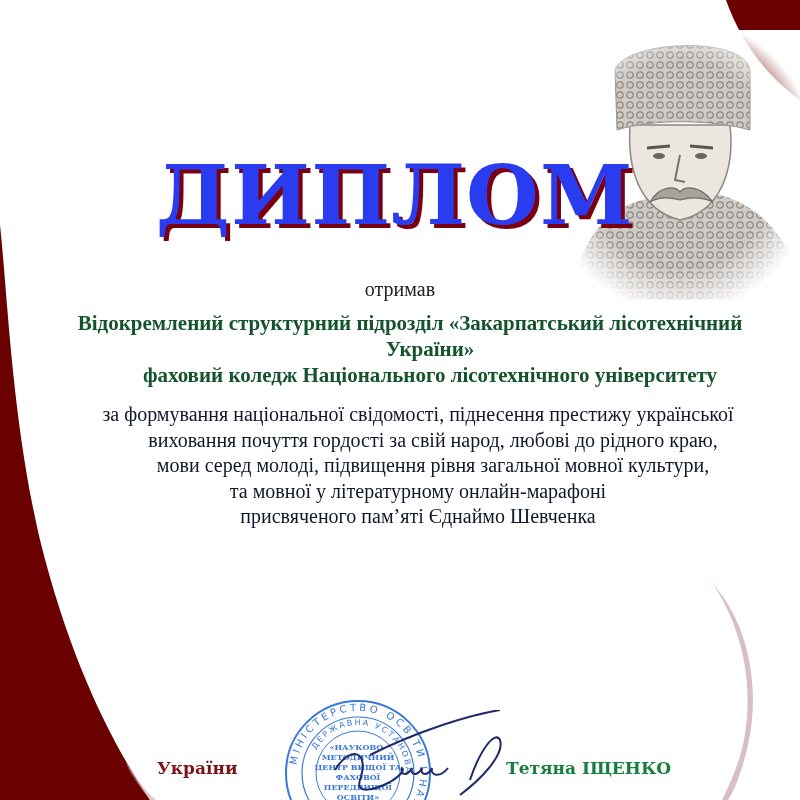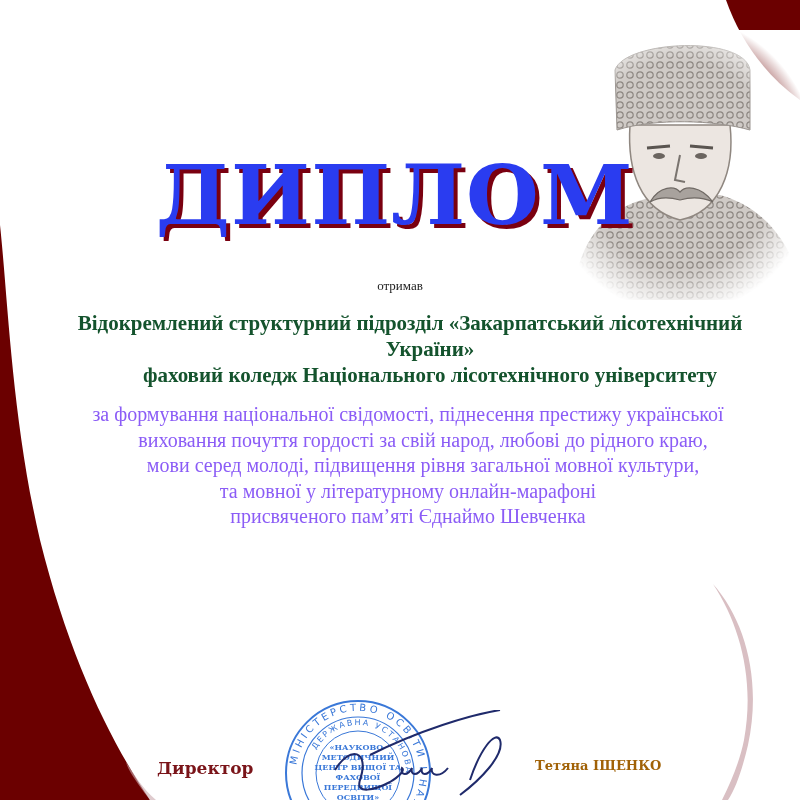--- a/index.html
+++ b/index.html
@@ -5,28 +5,28 @@
   html, body { margin: 0; padding: 0; }
   body { width: 800px; height: 800px; position: relative; overflow: hidden; background: #ffffff; font-family: "Liberation Serif", serif; }
   .bg-svg { position: absolute; left: 0; top: 0; width: 800px; height: 800px; }
   .portrait { position: absolute; left: 555px; top: 30px; width: 250px; height: 270px; }
   .title {
     position: absolute; left: 160px; top: 140px; width: 430px; text-align: center;
     font-family: "DejaVu Serif", serif; font-weight: bold; font-size: 82px; letter-spacing: 1px;
     color: #2a3cf0; text-shadow: 4px 4px 0 #7a0010; line-height: 110px;
     transform: scaleX(1.02);
   }
-  .received { position: absolute; left: 0; width: 800px; top: 278px; text-align: center; font-size: 13px; color: #222; }
+  .received { position: absolute; left: 0; width: 800px; top: 278px; text-align: center; font-size: 20px; color: #222; }
   .recipient { position: absolute; left: 50px; width: 720px; top: 310px; text-align: center; font-size: 21px; font-weight: bold; color: #14532d; line-height: 26px; }
   .recipient div { white-space: nowrap; }
-  .body-text { position: absolute; left: 48px; width: 720px; top: 402px; text-align: center; font-size: 20px; color: #8b5cf6; line-height: 25.5px; }
+  .body-text { position: absolute; left: 58px; width: 720px; top: 402px; text-align: center; font-size: 20px; color: #0f172a; line-height: 25.5px; }
   .body-text div { white-space: nowrap; }
   .body-text .bold { font-weight: bold; }
   .sig-role { position: absolute; left: 157px; top: 758px; font-family: "DejaVu Serif", serif; font-weight: bold; font-size: 17px; color: #7a1419; }
-  .sig-name { position: absolute; left: 535px; top: 758px; font-family: "DejaVu Serif", serif; font-weight: bold; font-size: 13px; color: #a16207; }
+  .sig-name { position: absolute; left: 506px; top: 758px; font-family: "DejaVu Serif", serif; font-weight: bold; font-size: 17px; color: #15803d; }
   .stamp { position: absolute; left: 283px; top: 698px; width: 150px; height: 150px; }
   .signature { position: absolute; left: 330px; top: 710px; width: 220px; height: 90px; }
 </style>
 </head>
 <body>
 
 <svg class="bg-svg" viewBox="0 0 800 800" xmlns="http://www.w3.org/2000/svg">
 
   <path d="M0,225 C8,300 12,420 40,540 C70,660 110,740 150,800 L0,800 Z" fill="#6b0000"></path>
   <path d="M150,800 C135,780 128,770 126,762 C135,776 143,789 156,800 Z" fill="#c9a9ad" opacity="0.6"></path>
@@ -105,14 +105,14 @@
     <text x="75" y="102">ОСВІТИ»</text>
   </g>
 </svg>
 
 <svg class="signature" viewBox="0 0 220 90" xmlns="http://www.w3.org/2000/svg">
   <path d="M40,45 C90,20 140,5 170,0" stroke="#1f2a6b" stroke-width="2" fill="none"></path>
   <path d="M5,60 C20,35 40,40 30,70 C25,85 45,80 60,72 C70,66 75,60 72,58 C70,66 78,66 82,58 C80,66 88,66 92,58 C90,66 98,66 102,58 C100,66 110,68 118,58" stroke="#1f2a6b" stroke-width="2" fill="none"></path>
   <path d="M140,70 C150,40 165,20 170,30 C175,45 150,70 130,85" stroke="#1f2a6b" stroke-width="2" fill="none"></path>
 </svg>
 
-<div class="sig-role">Директор</div>
+<div class="sig-role">України</div>
 <div class="sig-name">Тетяна ІЩЕНКО</div>
 
 </body></html>

